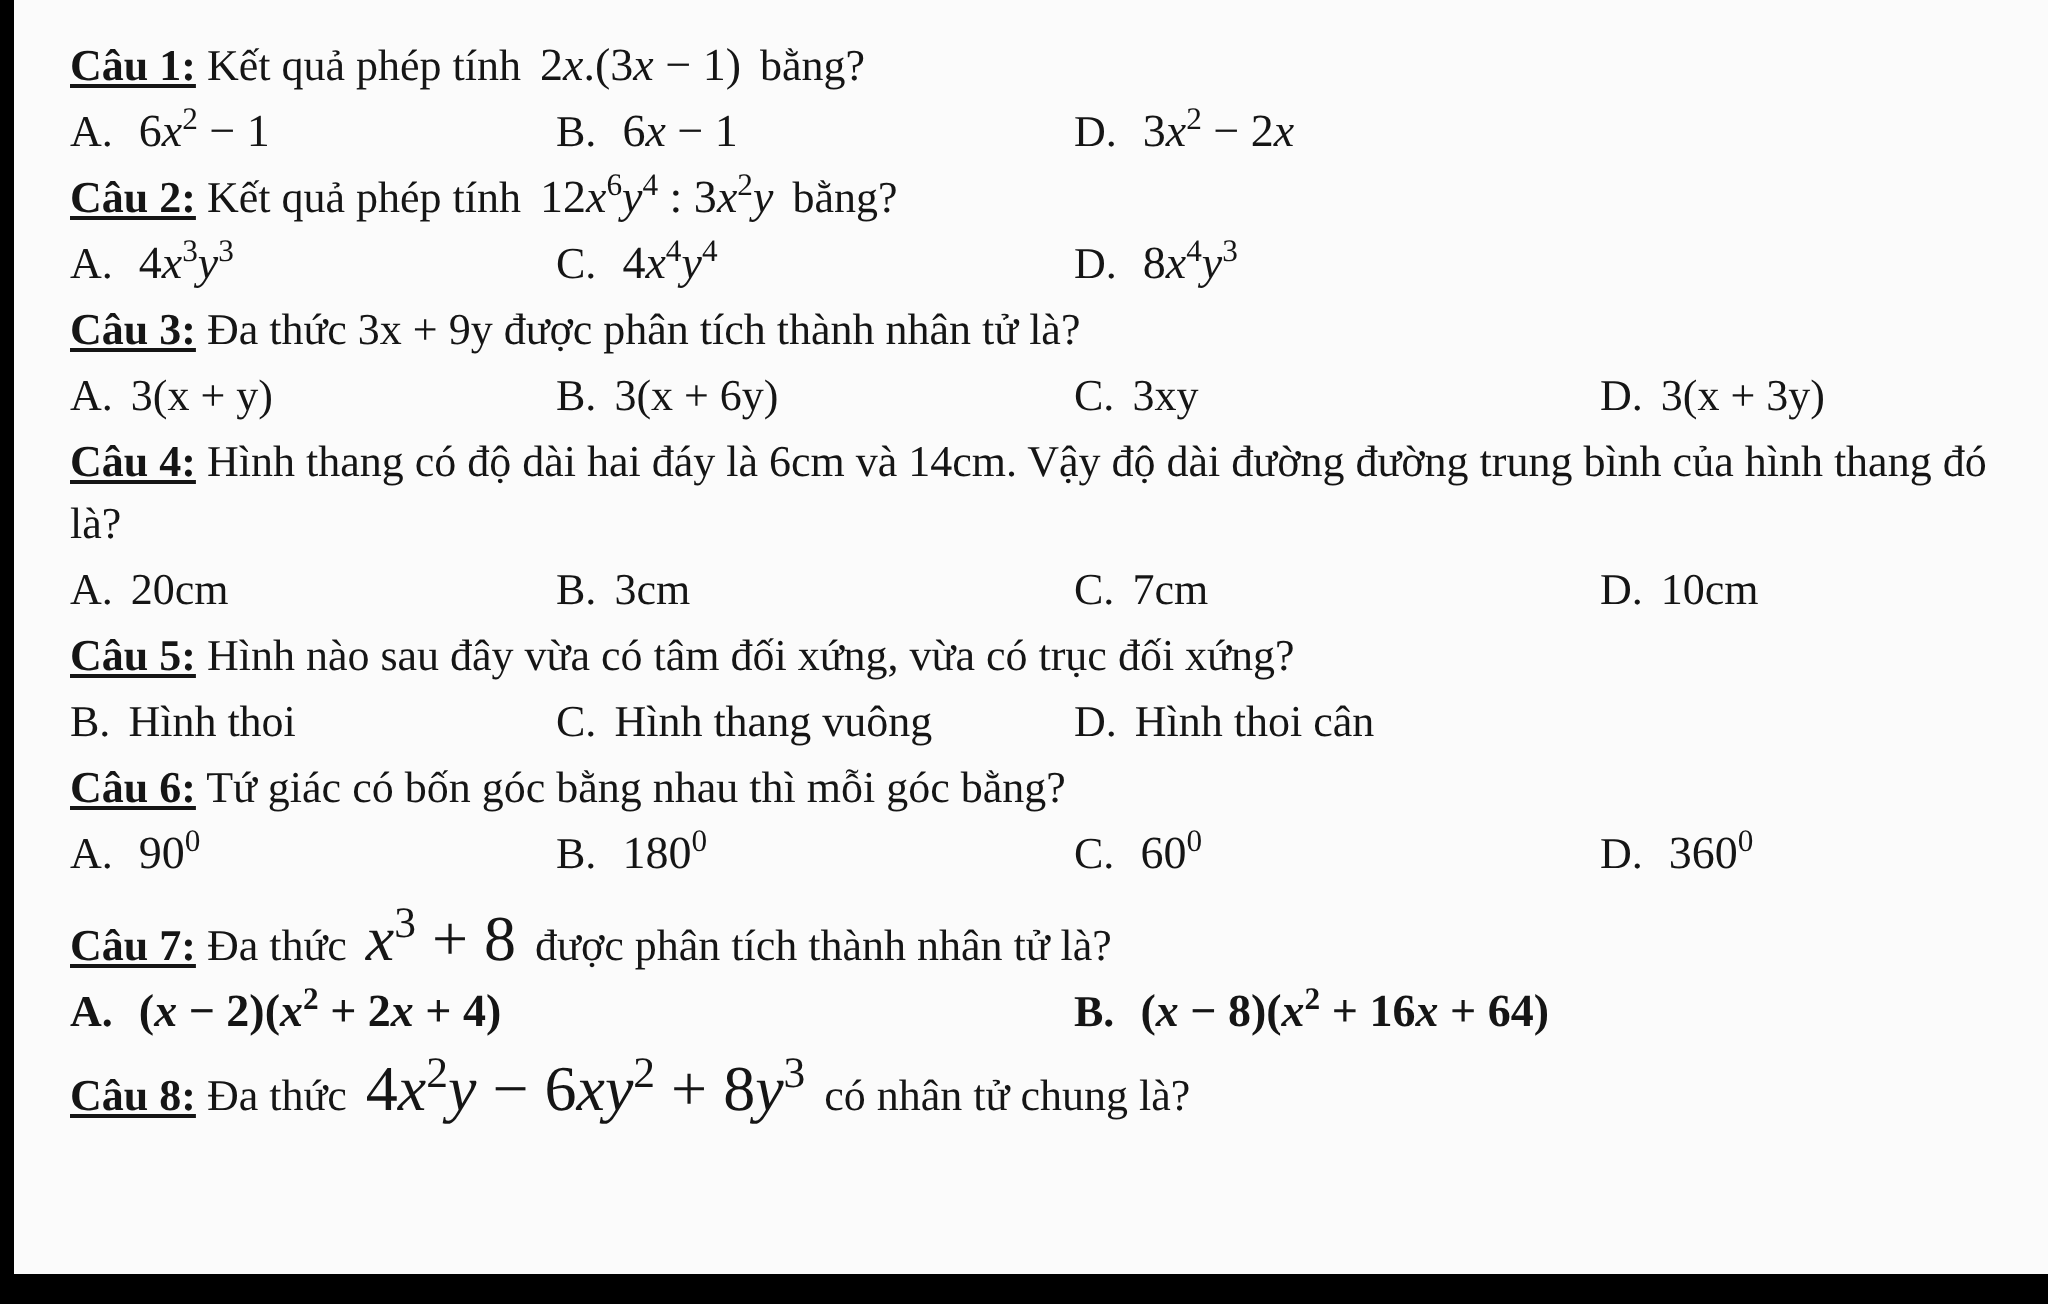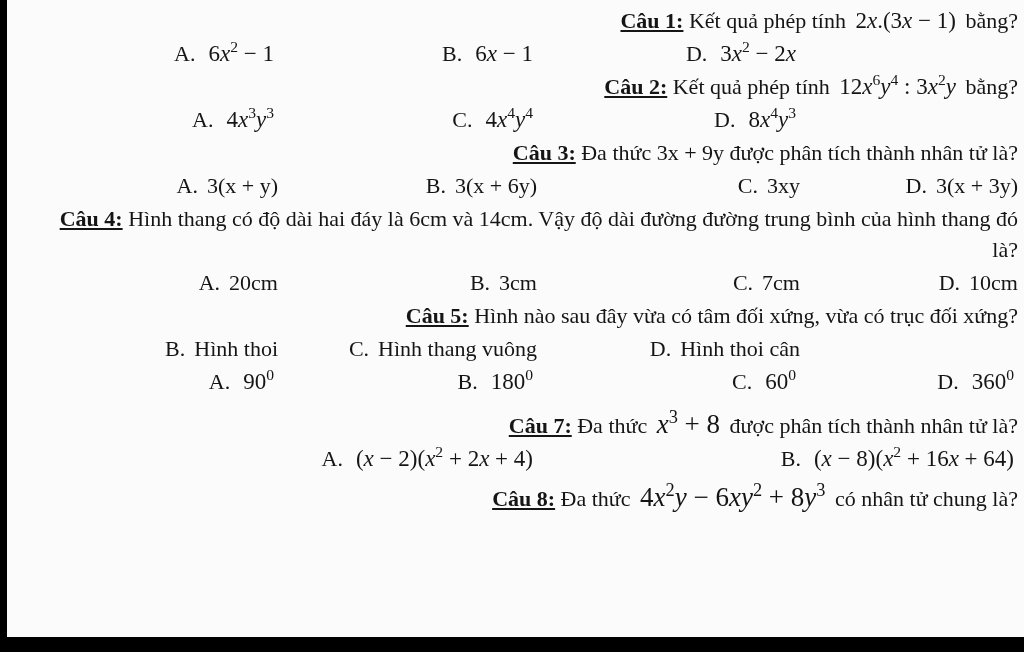--- a/index.html
+++ b/index.html
@@ -8,32 +8,32 @@
     background:#fbfbfb;
     color:#151515;
     font-family:"Liberation Serif","DejaVu Serif",serif;
     position:relative;
     overflow:hidden;
   }
   .left-bar { position:absolute; left:0; top:0; width:7px; height:637px; background:#000; }
   .bottom-bar { position:absolute; left:0; bottom:0; width:1024px; height:15px; background:#000; }
   .content {
     position:absolute; left:7px; top:0; width:1017px; height:637px;
-    padding:3px 6px 0 28px;
-    font-size:22px; line-height:31px;text-align:right;
+    padding:15px 6px 0 28px;
+    font-size:22px; line-height:31px;
   }
   .q { margin-top:2px; }
   .qlabel { font-weight:bold; text-decoration:underline; }
   .qtext { }
   .math { font-size:23px; margin:0 4px; white-space:nowrap; }
-  .math.big { font-size:27px; }
+  .math.big { font-size:32px; }
   .math i { font-style:italic; }
   sup { font-size:0.68em; line-height:0; }
   .opts { display:grid; grid-template-columns:243px 259px 263px auto; margin-top:2px; }
-  .opts2 { display:grid; grid-template-columns:502px auto; margin-top:2px; }
+  .opts2 { display:grid; grid-template-columns:502px auto; margin-top:2px;font-weight:bold; }
   .opt { white-space:nowrap; }
   .opt .letter { margin-right:9px; }
   .gap-lg { margin-top:12px; }
   .gap-md { margin-top:8px; }
 </style>
 </head>
 <body>
 
 <div class="left-bar"></div>
 
@@ -88,20 +88,24 @@
   <div class="q">
     <span class="qlabel">Câu 5:</span>
     <span class="qtext">Hình nào sau đây vừa có tâm đối xứng, vừa có trục đối xứng?</span>
   </div>
   <div class="opts">
     <div class="opt"><span class="letter">B.</span><span>Hình thoi</span></div>
     <div class="opt"><span class="letter">C.</span><span>Hình thang vuông</span></div>
     <div class="opt"><span class="letter">D.</span><span>Hình thoi cân</span></div>
   </div>
 
+  <div class="q">
+    <span class="qlabel">Câu 6:</span>
+    <span class="qtext">Tứ giác có bốn góc bằng nhau thì mỗi góc bằng?</span>
+  </div>
   <div class="opts">
     <div class="opt"><span class="letter">A.</span><span class="math">90<sup>0</sup></span></div>
     <div class="opt"><span class="letter">B.</span><span class="math">180<sup>0</sup></span></div>
     <div class="opt"><span class="letter">C.</span><span class="math">60<sup>0</sup></span></div>
     <div class="opt"><span class="letter">D.</span><span class="math">360<sup>0</sup></span></div>
   </div>
 
   <div class="q gap-lg">
     <span class="qlabel">Câu 7:</span>
     <span class="qtext">Đa thức</span>

